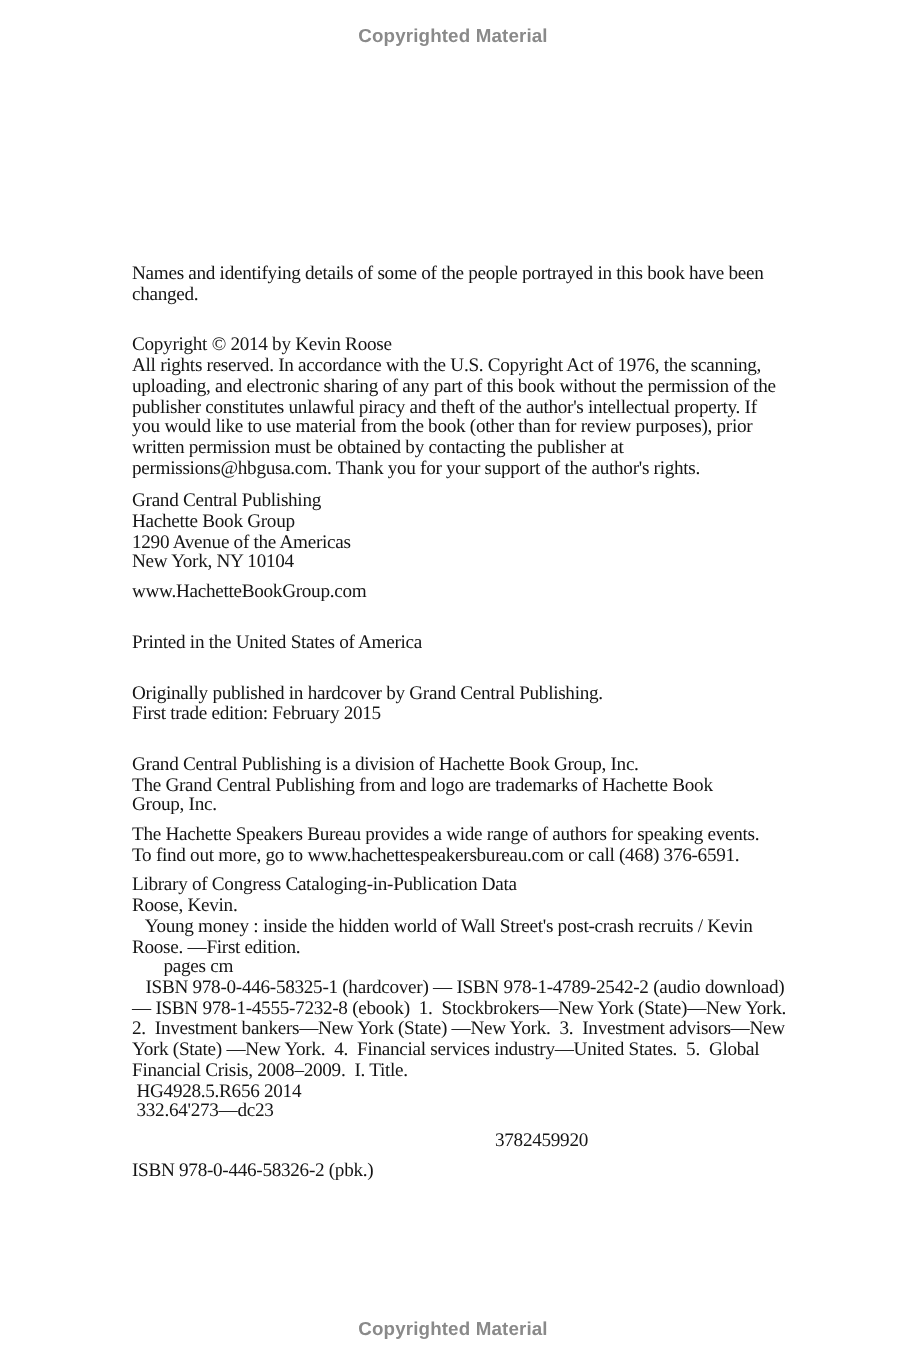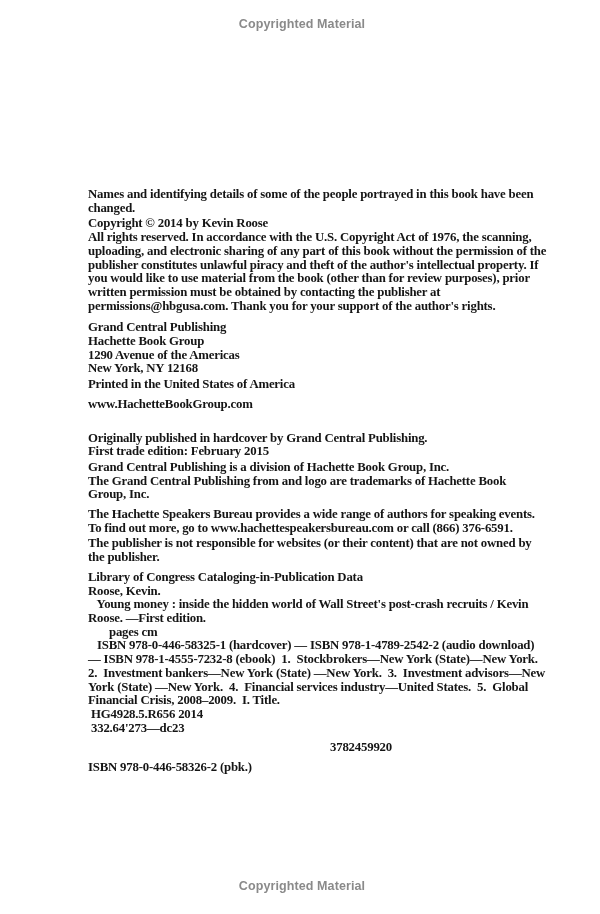--- a/index.html
+++ b/index.html
@@ -24,36 +24,35 @@
     font-size: 12.5px;
     font-weight: 700;
     letter-spacing: 0.1px;
     color: #8a8a8a;
   }
   .watermark.top { top: 17px; }
   .watermark.bottom { top: 879px; }
   .text-block {
     position: absolute;
     left: 88px;
-    top: 188px;
+    top: 176px;
     width: 470px;
     color: #151515;
-    font-weight: bold;
   }
   .para {
     margin: 0;
     white-space: pre;
     font-family: "Liberation Serif", serif;
     font-size: 12.8px;
     line-height: 13.7px;
     letter-spacing: -0.2px;
     color: #151515;
   }
   .mt6 { margin-top: 6px; }
-  .mt7 { margin-top: 2px; }
+  .mt7 { margin-top: 20px; }
   .mt8 { margin-top: 8px; }
   .mt22 { margin-top: 20px; }
   .print-line { word-spacing: 4px; }
   .loc-number { padding-left: 242px; }
 </style>
 </head>
 <body>
 
 <div class="page">
 
@@ -68,39 +67,37 @@
 All rights reserved. In accordance with the U.S. Copyright Act of 1976, the scanning,
 uploading, and electronic sharing of any part of this book without the permission of the
 publisher constitutes unlawful piracy and theft of the author's intellectual property. If
 you would like to use material from the book (other than for review purposes), prior
 written permission must be obtained by contacting the publisher at
 permissions@hbgusa.com. Thank you for your support of the author's rights.</p>
 
     <p class="para mt8">Grand Central Publishing
 Hachette Book Group
 1290 Avenue of the Americas
-New York, NY 12168</p>
+New York, NY 10104</p>
+
+    <p class="para mt6">www.HachetteBookGroup.com</p>
 
     <p class="para mt7">Printed in the United States of America</p>
-
-    <p class="para mt6">www.HachetteBookGroup.com</p>
 
     <p class="para mt22">Originally published in hardcover by Grand Central Publishing.
 First trade edition: February 2015</p>
 
 
     <p class="para mt7">Grand Central Publishing is a division of Hachette Book Group, Inc.
 The Grand Central Publishing from and logo are trademarks of Hachette Book
 Group, Inc.</p>
 
     <p class="para mt6">The Hachette Speakers Bureau provides a wide range of authors for speaking events.
-To find out more, go to www.hachettespeakersbureau.com or call (866) 376-6591.</p>
+To find out more, go to www.hachettespeakersbureau.com or call (468) 376-6591.</p>
 
-    <p class="para mt7">The publisher is not responsible for websites (or their content) that are not owned by
-the publisher.</p>
 
     <p class="para mt6">Library of Congress Cataloging-in-Publication Data
 Roose, Kevin.
    Young money : inside the hidden world of Wall Street's post-crash recruits / Kevin
 Roose. —First edition.
        pages cm
    ISBN 978-0-446-58325-1 (hardcover) — ISBN 978-1-4789-2542-2 (audio download)
 — ISBN 978-1-4555-7232-8 (ebook)  1.  Stockbrokers—New York (State)—New York.
 2.  Investment bankers—New York (State) —New York.  3.  Investment advisors—New
 York (State) —New York.  4.  Financial services industry—United States.  5.  Global

